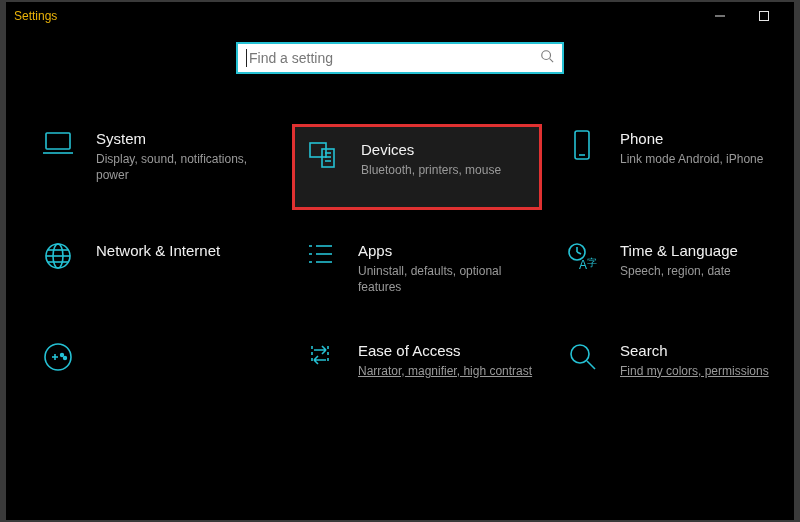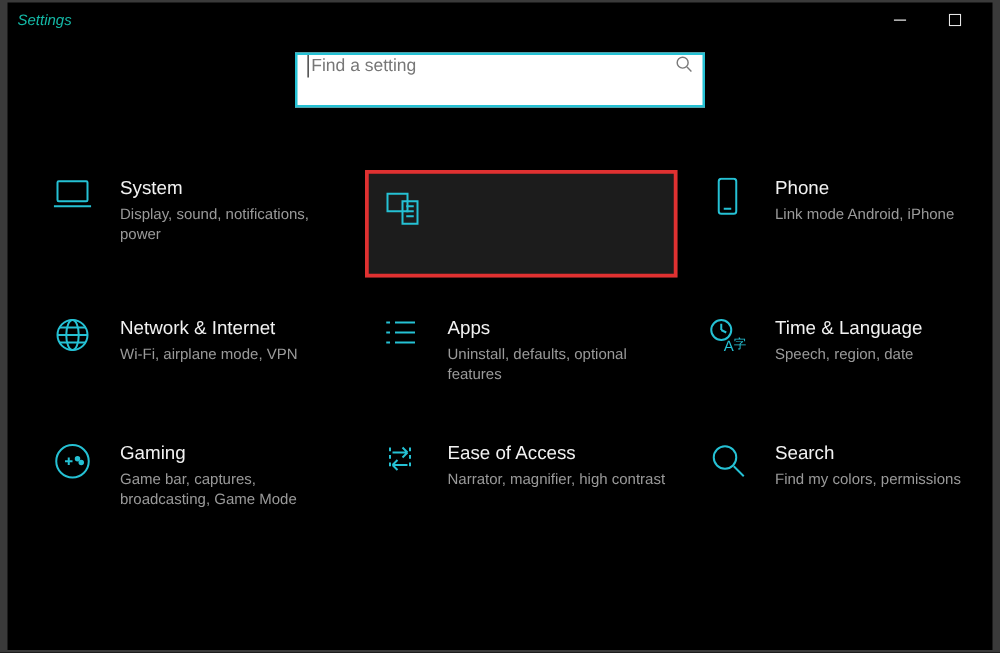--- a/index.html
+++ b/index.html
@@ -16,47 +16,46 @@
     top: 2px;
     width: 788px;
     height: 518px;
     background: #000;
   }
   .titlebar {
     height: 28px;
     display: flex;
     align-items: center;
     padding: 0 8px;
-    color: #14b8a6;
+    color: #eab308;
     font-size: 12px;
-    font-style: italic;
   }
   .titlebar .title { flex: 0 0 auto; }
   .titlebar .spacer { flex: 1 1 auto; }
   .wbtn {
     width: 44px;
     height: 28px;
     display: flex;
     align-items: center;
     justify-content: center;
     color: #e6e6e6;
   }
   .wbtn svg { display: block; }
   .searchwrap {
     display: flex;
     justify-content: center;
     padding-top: 12px;
   }
   .searchbox {
     width: 328px;
-    height: 44px;
+    height: 32px;
     border: 2px solid #25c1d4;
     background: #ffffff;
     display: flex;
-    align-items: flex-start;
+    align-items: center;
     padding: 0 8px 0 8px;
     position: relative;
   }
   .searchbox .caret {
     width: 1px;
     height: 18px;
     background: #222;
     margin-right: 2px;
   }
   .searchbox .ph {
@@ -102,21 +101,21 @@
     color: #f2f2f2;
     font-size: 15px;
     margin-bottom: 2px;
     line-height: 1.25;
   }
   .tdesc {
     color: #9a9a9a;
     font-size: 12px;
     line-height: 1.35;
   }
-  .tdesc.clip { max-height: 34px; overflow: hidden; }
+  .tdesc.clip { max-height: 34px; overflow: hidden; text-decoration: underline; }
 </style>
 </head>
 <body>
 
 <div class="window">
 
   <div class="titlebar">
     <span class="title">Settings</span>
     <span class="spacer"></span>
     <div class="wbtn">
@@ -162,20 +161,24 @@
     <div class="tile highlight">
       <div class="ticon">
         <svg width="30" height="28" viewBox="0 0 30 28">
             <rect x="2" y="2" width="16" height="14"></rect>
             <rect x="14" y="8" width="12" height="18"></rect>
             <line x1="17" y1="12" x2="23" y2="12"></line>
             <line x1="17" y1="16" x2="23" y2="16"></line>
             <line x1="17" y1="20" x2="23" y2="20"></line>
           </svg>
       </div>
+      <div class="tbody">
+        <div class="ttitle">Devices</div>
+        <div class="tdesc">Bluetooth, printers, mouse</div>
+      </div>
     </div>
 
     <div class="tile">
       <div class="ticon">
         <svg width="20" height="30" viewBox="0 0 20 30">
             <rect x="3" y="1" width="14" height="28" rx="2"></rect>
             <line x1="7" y1="25" x2="13" y2="25"></line>
           </svg>
       </div>
       <div class="tbody">
@@ -189,21 +192,20 @@
         <svg width="28" height="28" viewBox="0 0 28 28">
             <circle cx="14" cy="14" r="12"></circle>
             <ellipse cx="14" cy="14" rx="5" ry="12"></ellipse>
             <line x1="2" y1="14" x2="26" y2="14"></line>
             <line x1="4" y1="8" x2="24" y2="8"></line>
             <line x1="4" y1="20" x2="24" y2="20"></line>
           </svg>
       </div>
       <div class="tbody">
         <div class="ttitle">Network &amp; Internet</div>
-        <div class="tdesc">Wi-Fi, airplane mode, VPN</div>
       </div>
     </div>
 
 
     <div class="tile">
       <div class="ticon">
         <svg width="28" height="24" viewBox="0 0 28 24">
             <line x1="3" y1="4" x2="6" y2="4"></line>
             <line x1="10" y1="4" x2="26" y2="4"></line>
             <line x1="3" y1="12" x2="6" y2="12"></line>
@@ -238,24 +240,20 @@
     <div class="tile">
       <div class="ticon">
         <svg width="30" height="30" viewBox="0 0 30 30">
             <circle cx="15" cy="15" r="13"></circle>
             <line x1="9" y1="15" x2="15" y2="15"></line>
             <line x1="12" y1="12" x2="12" y2="18"></line>
             <circle cx="19" cy="13" r="1.4" fill="#25c1d4"></circle>
             <circle cx="22" cy="16" r="1.4" fill="#25c1d4"></circle>
           </svg>
       </div>
-      <div class="tbody">
-        <div class="ttitle">Gaming</div>
-        <div class="tdesc">Game bar, captures, broadcasting, Game Mode</div>
-      </div>
     </div>
 
     <div class="tile">
       <div class="ticon">
         <svg width="28" height="28" viewBox="0 0 28 28">
             <path d="M6 4 L6 22" stroke-dasharray="3 3"></path>
             <path d="M22 4 L22 22" stroke-dasharray="3 3"></path>
             <path d="M8 8 L20 8 M20 8 L16 4 M20 8 L16 12"></path>
             <path d="M20 18 L8 18 M8 18 L12 14 M8 18 L12 22"></path>
           </svg>

